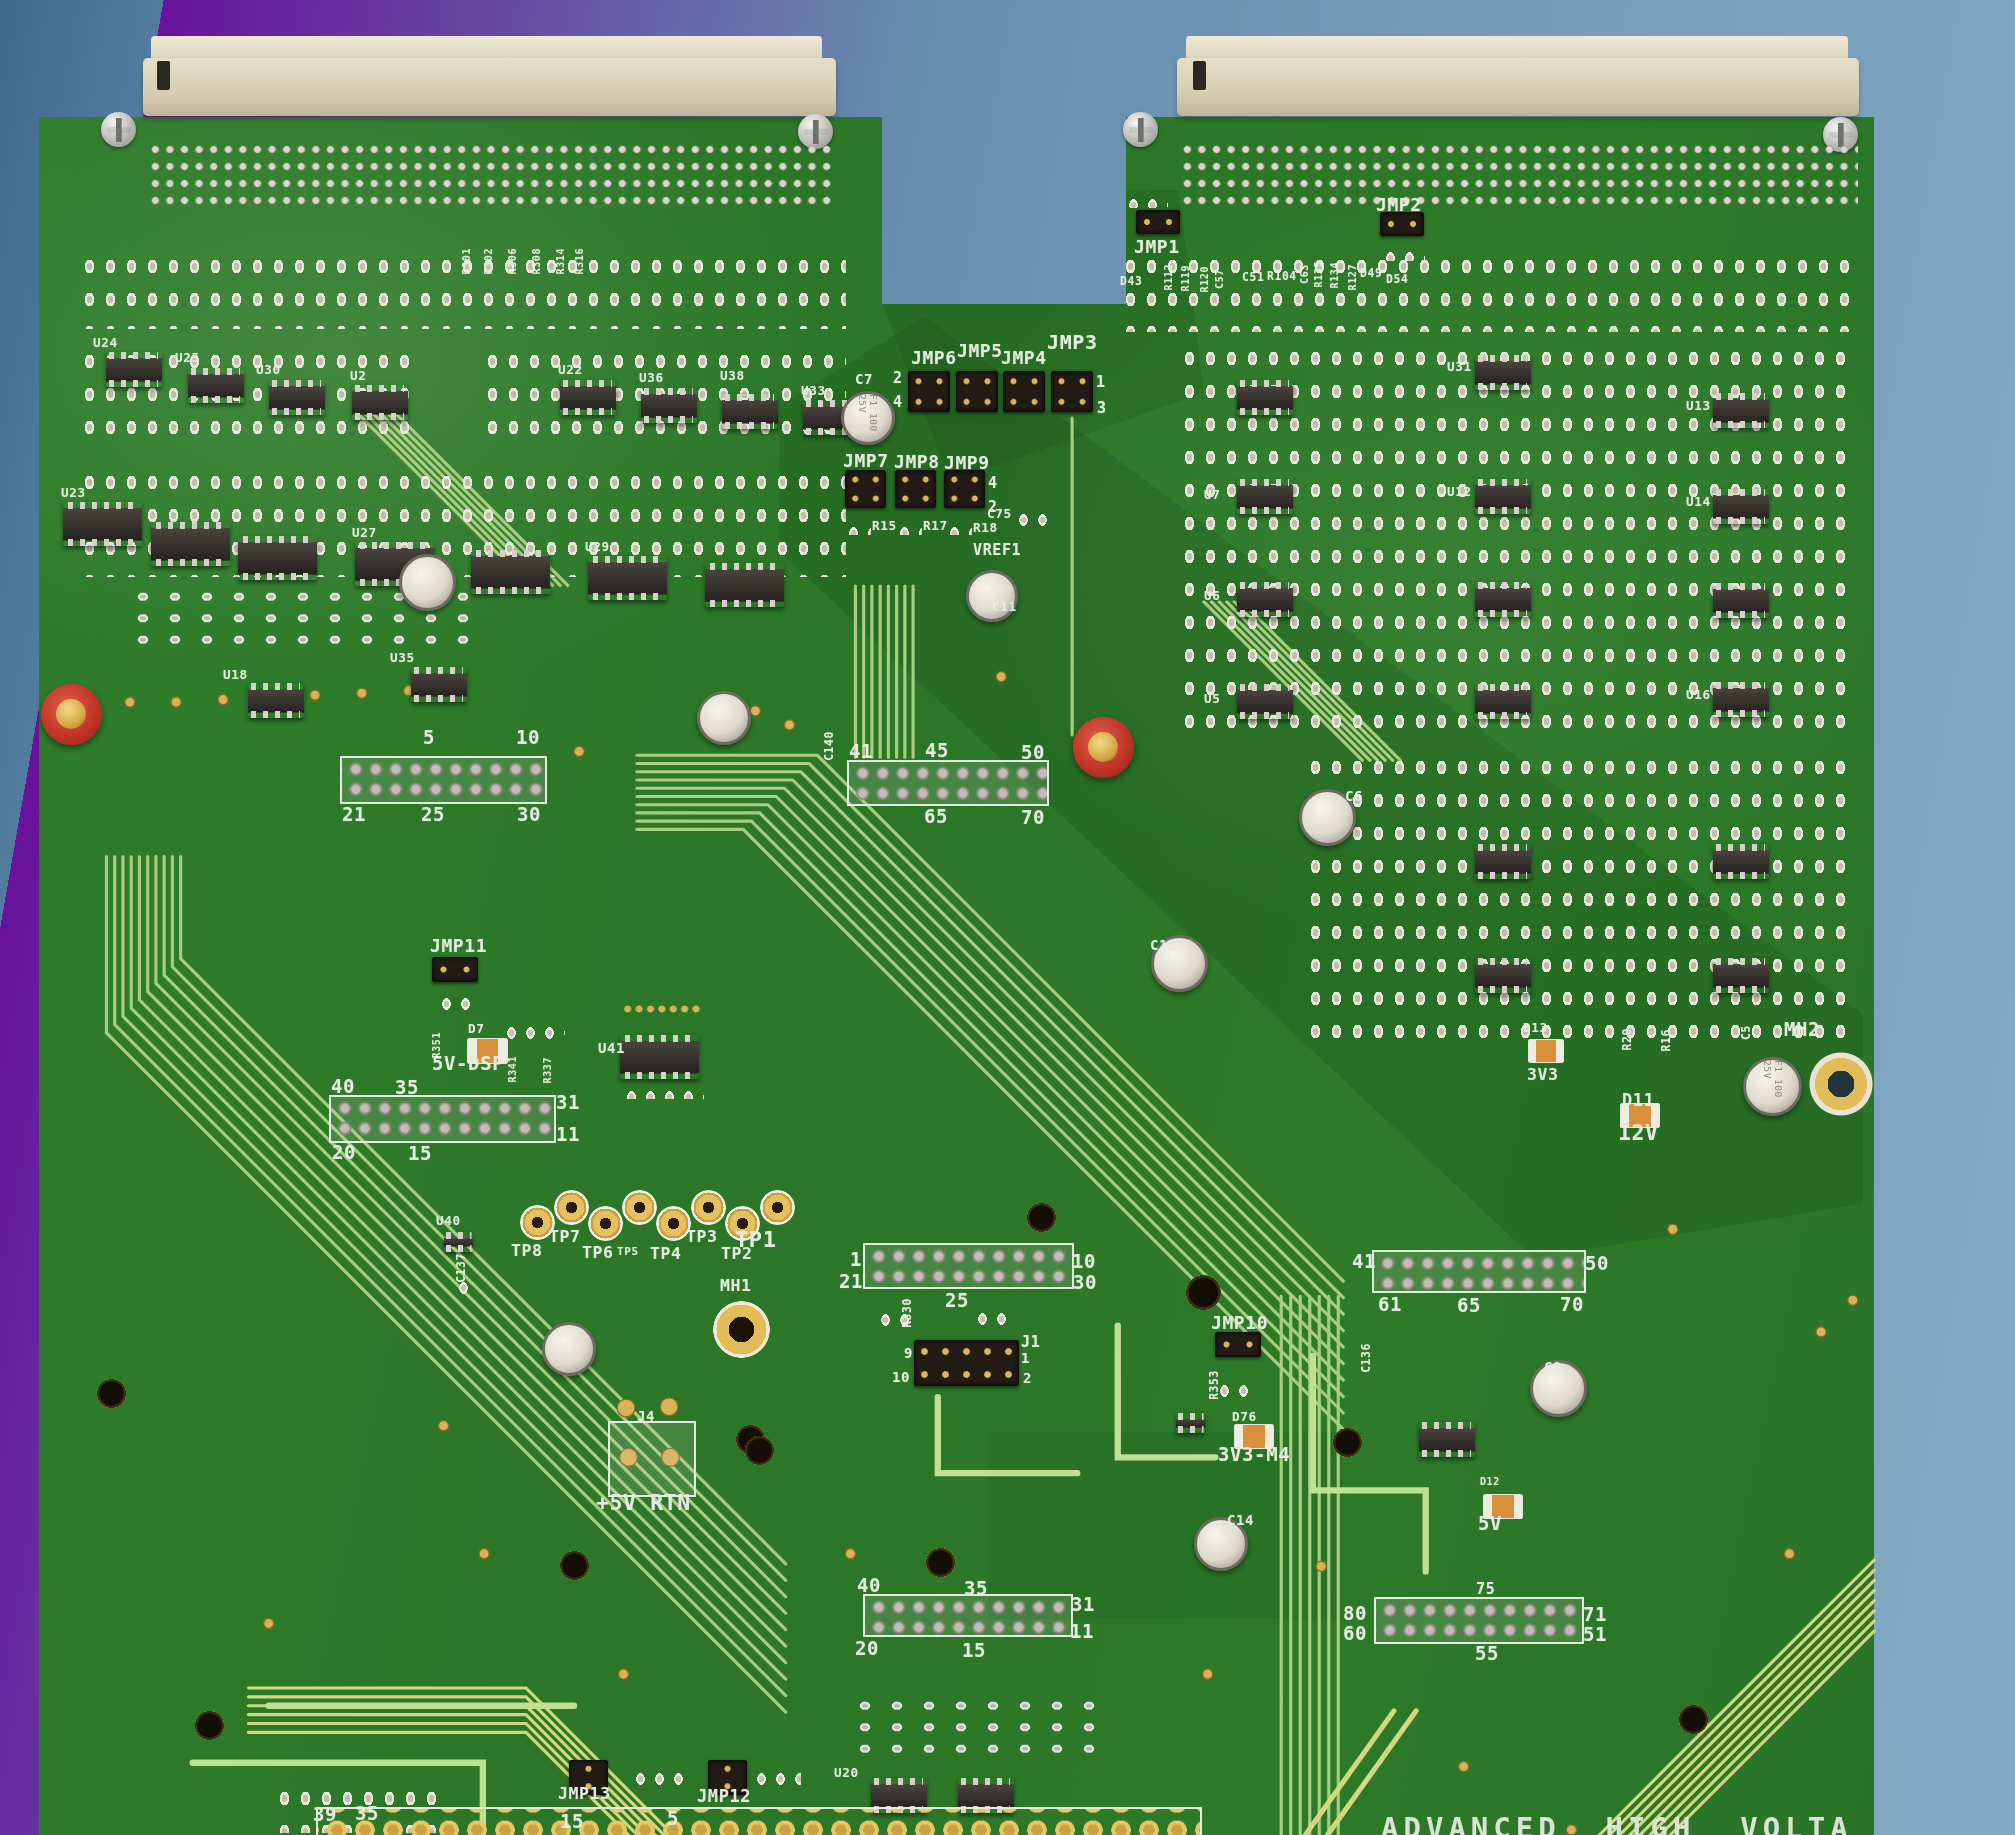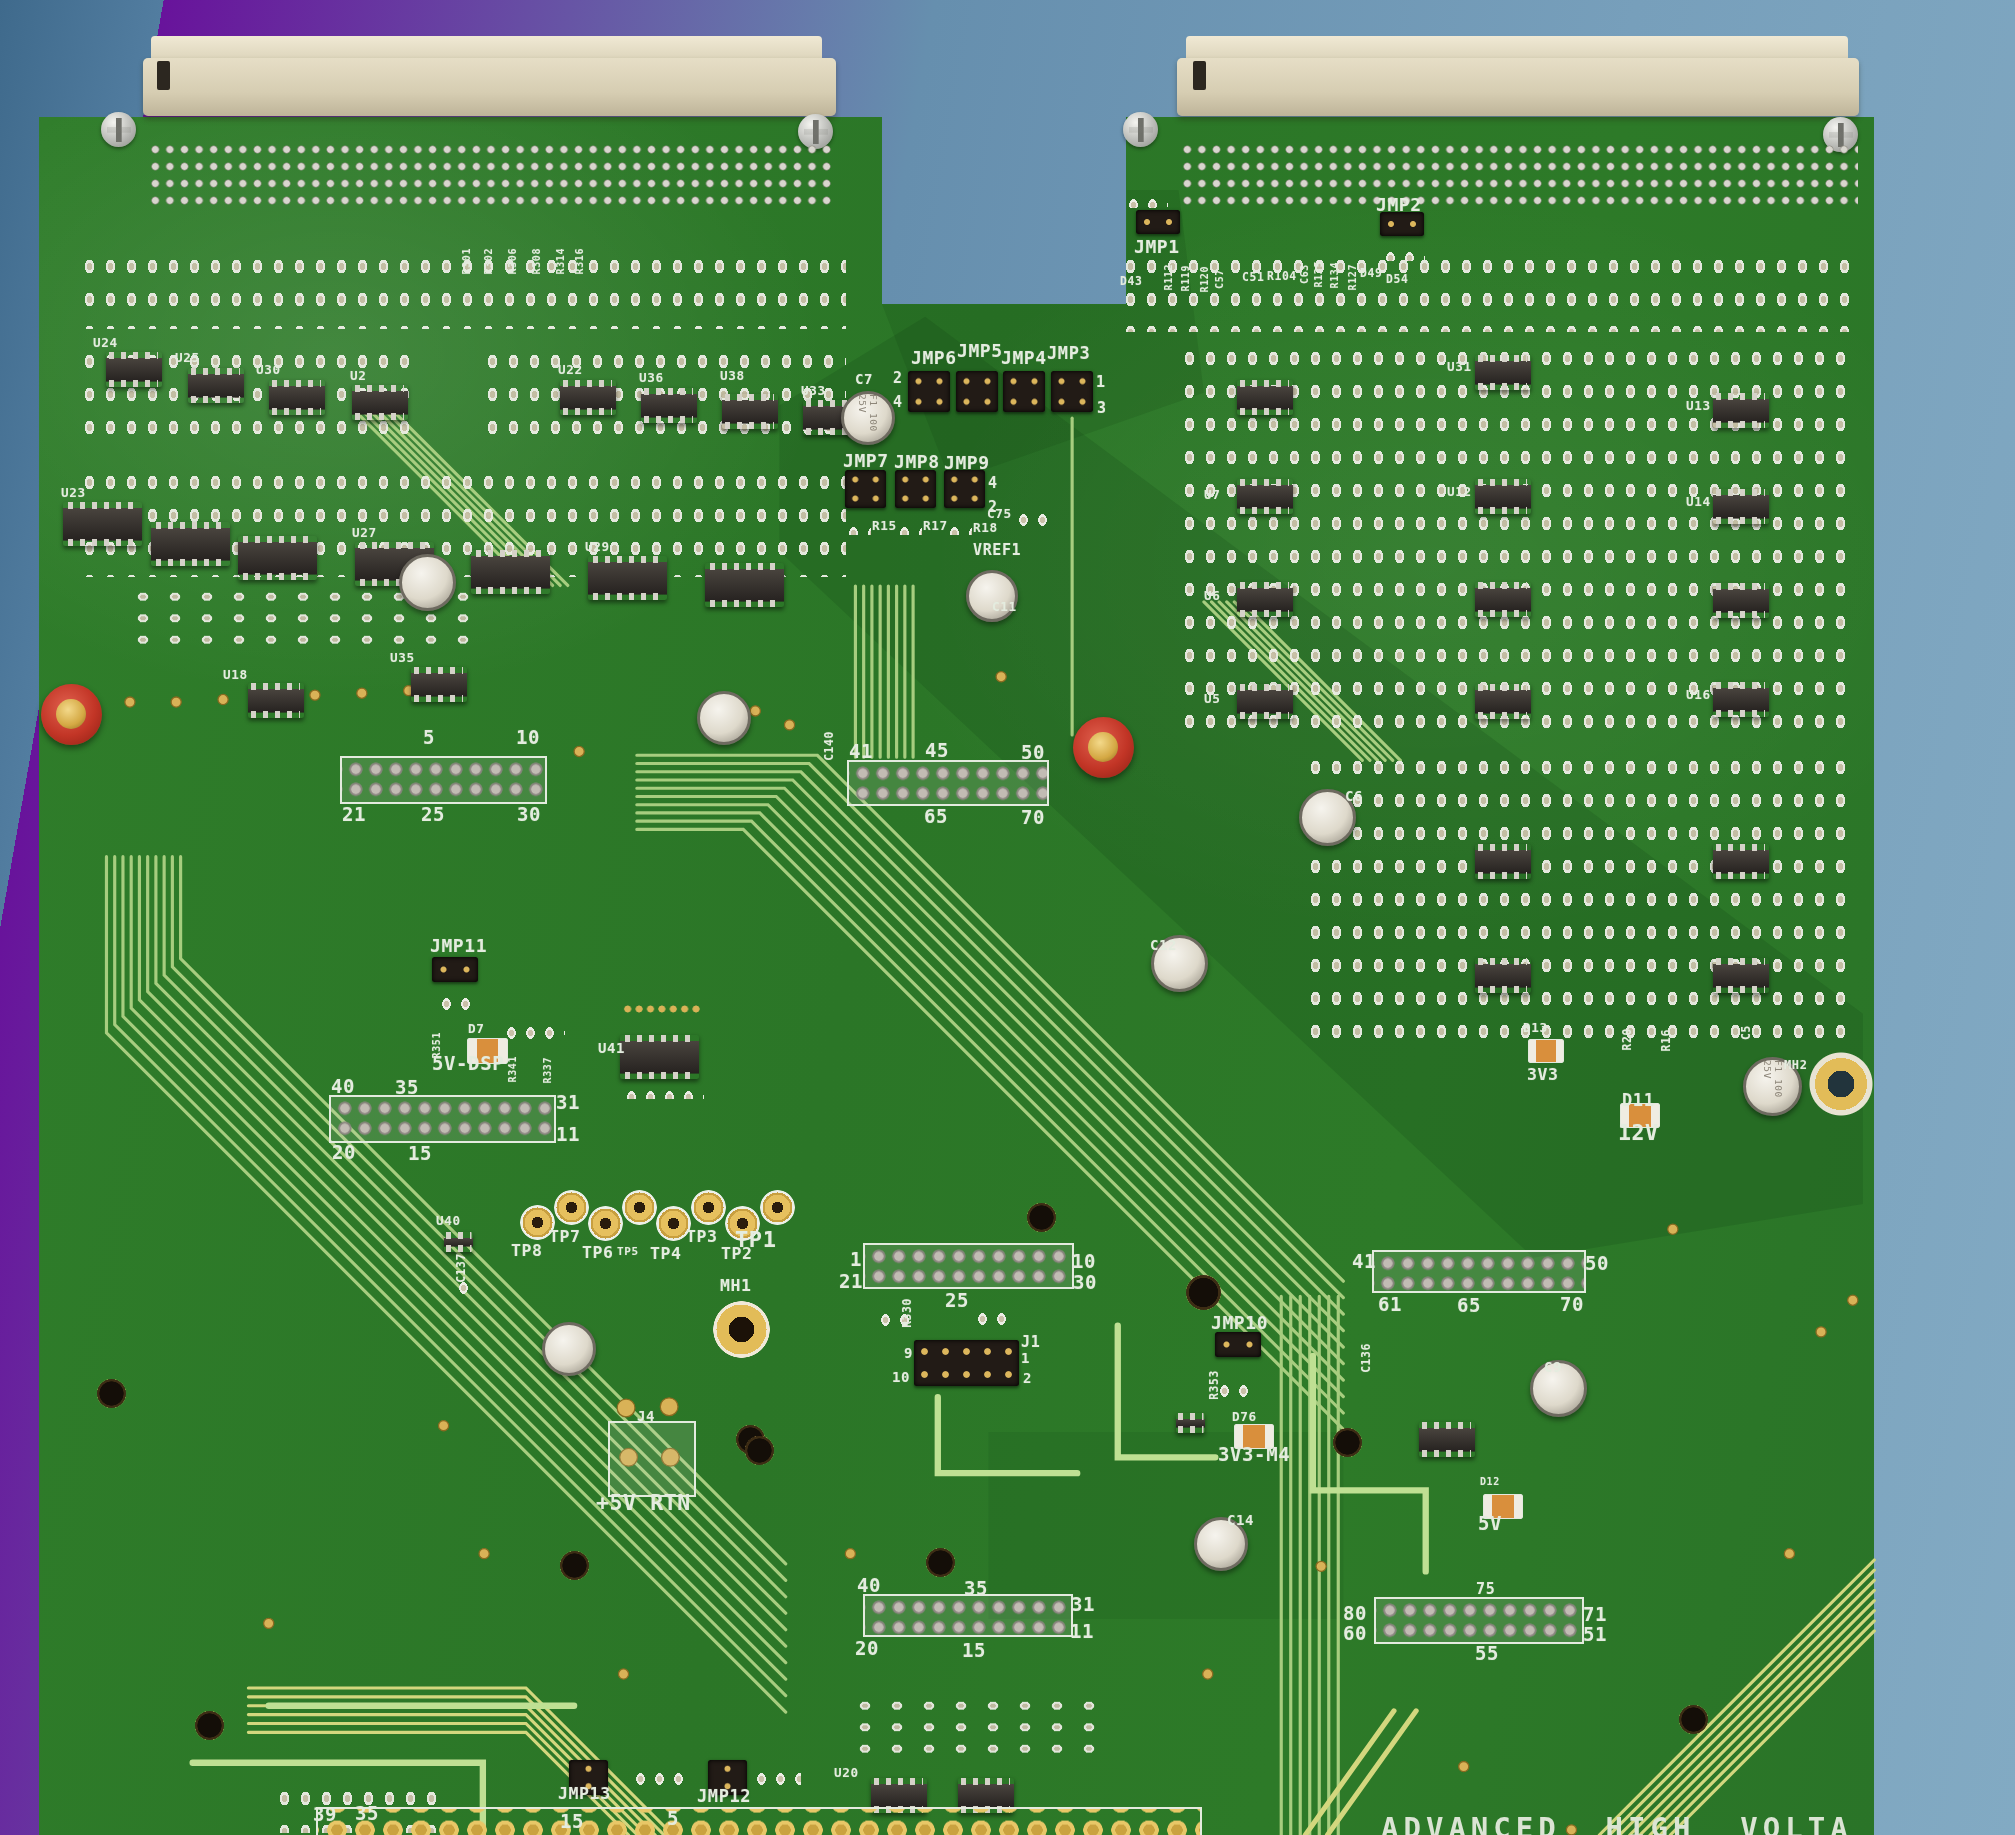--- a/index.html
+++ b/index.html
@@ -290,21 +290,21 @@
   <div class="post" style="left:41px;top:684px">
       <i></i>
     </div>
   <div class="post" style="left:1073px;top:717px">
       <i></i>
     </div>
 
   <span class="L" style="left:911px;top:347px;font-size:18px">JMP6</span>
   <span class="L" style="left:957px;top:340px;font-size:18px">JMP5</span>
   <span class="L" style="left:1001px;top:347px;font-size:18px">JMP4</span>
-  <span class="L" style="left:1047px;top:343px;font-size:17px">JMP3</span>
+  <span class="L" style="left:1047px;top:330px;font-size:20px">JMP3</span>
   <span class="L" style="left:893px;top:369px;font-size:15px">2</span>
   <span class="L" style="left:893px;top:393px;font-size:15px">4</span>
   <span class="L" style="left:1096px;top:373px;font-size:15px">1</span>
   <span class="L" style="left:1097px;top:399px;font-size:15px">3</span>
   <span class="L" style="left:843px;top:450px;font-size:18px">JMP7</span>
   <span class="L" style="left:894px;top:451px;font-size:18px">JMP8</span>
   <span class="L" style="left:944px;top:452px;font-size:18px">JMP9</span>
   <span class="L" style="left:988px;top:474px;font-size:15px">4</span>
   <span class="L" style="left:988px;top:498px;font-size:15px">2</span>
   <span class="L" style="left:872px;top:518px;font-size:12.7px">R15</span>
@@ -331,21 +331,21 @@
   <span class="L" style="left:1618px;top:1120px;font-size:21.5px">12V</span>
   <span class="L" style="left:1478px;top:1512px;font-size:19px">5V</span>
   <span class="L" style="left:1527px;top:1065px;font-size:16.5px">3V3</span>
   <span class="L" style="left:1218px;top:1443px;font-size:19px">3V3-M4</span>
   <span class="L" style="left:1523px;top:1020px;font-size:12.7px">D13</span>
   <span class="L" style="left:1480px;top:1476px;font-size:10px">D12</span>
   <span class="L" style="left:1622px;top:1090px;font-size:17px">D11</span>
   <span class="L" style="left:468px;top:1021px;font-size:12.7px">D7</span>
   <span class="L" style="left:1232px;top:1409px;font-size:12.7px">D76</span>
   <span class="L" style="left:720px;top:1276px;font-size:16.5px">MH1</span>
-  <span class="L" style="left:1784px;top:1058px;font-size:12px">MH2</span>
+  <span class="L" style="left:1784px;top:1018px;font-size:19px">MH2</span>
   <span class="L v" style="left:1620px;top:1028px;font-size:11.4px">R20</span>
   <span class="L v" style="left:1659px;top:1029px;font-size:11.4px">R16</span>
   <span class="L v" style="left:1739px;top:1025px;font-size:11.4px">C5</span>
   <span class="L" style="left:1345px;top:788px;font-size:14px">C6</span>
   <span class="L" style="left:1150px;top:937px;font-size:14px">C12</span>
   <span class="L" style="left:1544px;top:1359px;font-size:14px">C9</span>
   <span class="L" style="left:1227px;top:1512px;font-size:14px">C14</span>
   <span class="L v" style="left:1359px;top:1343px;font-size:11.4px">C136</span>
   <span class="L v" style="left:822px;top:731px;font-size:11.4px">C140</span>
   <span class="L v" style="left:454px;top:1253px;font-size:11.4px">C137</span>

